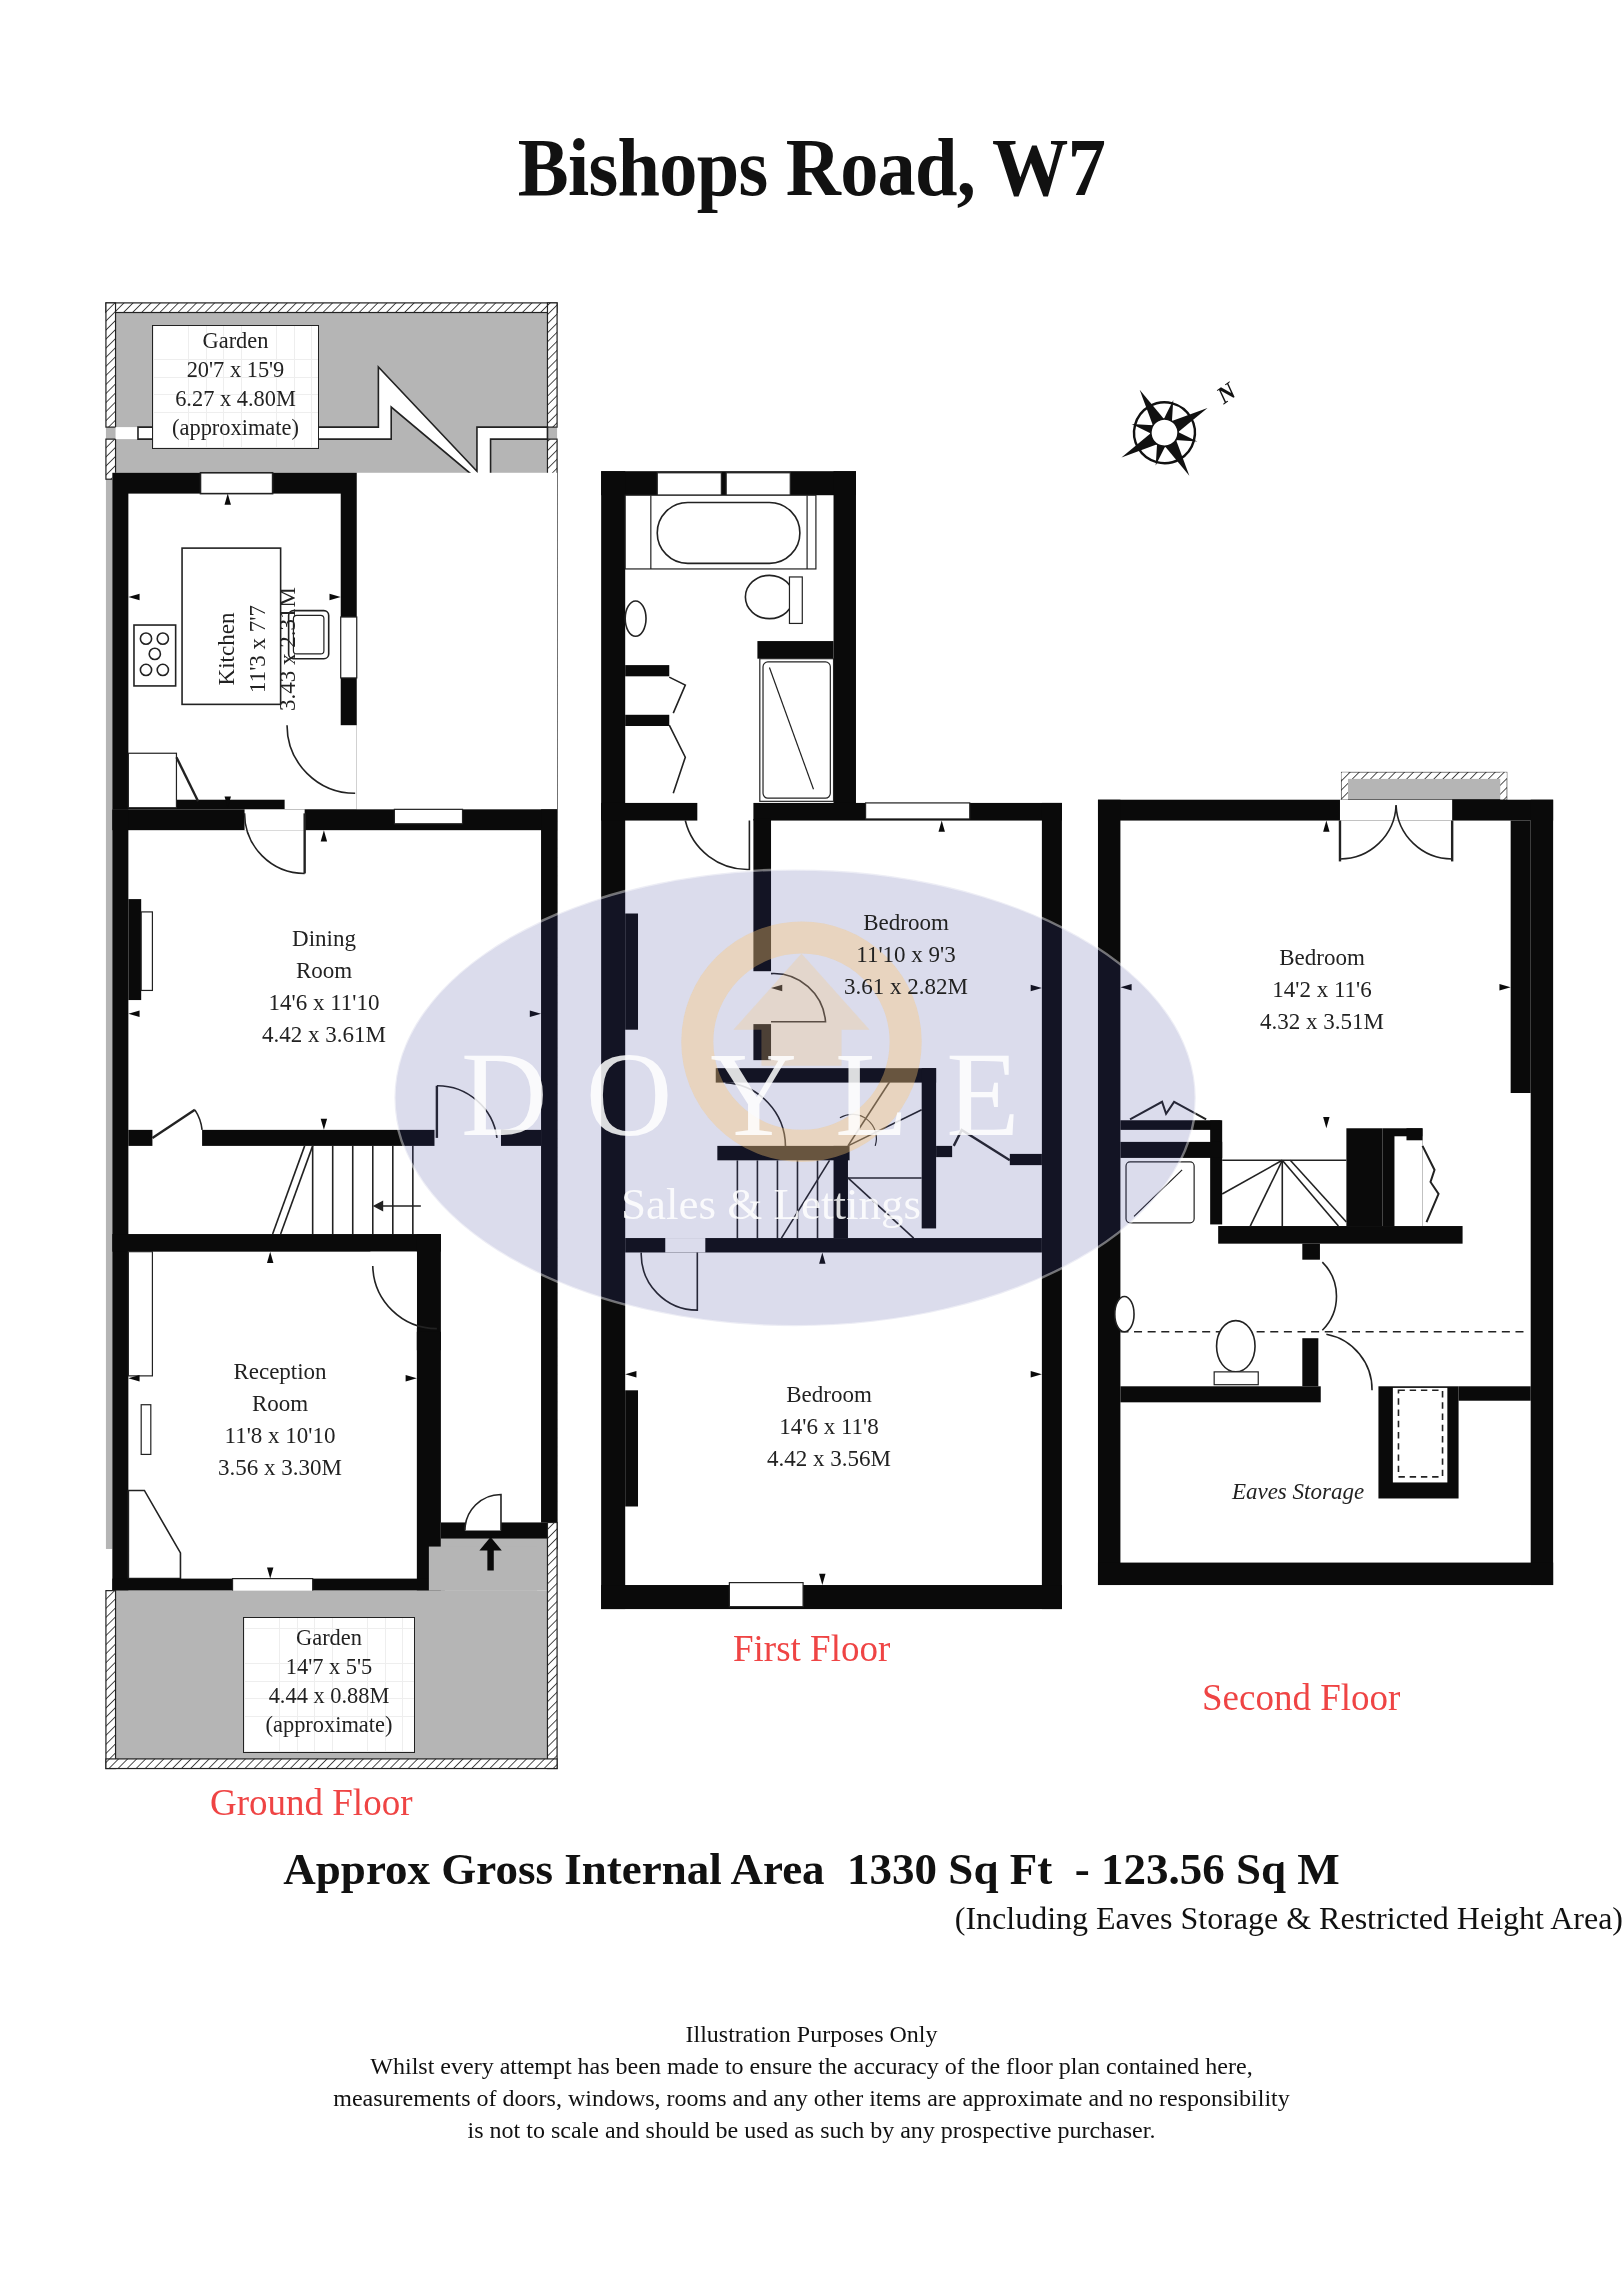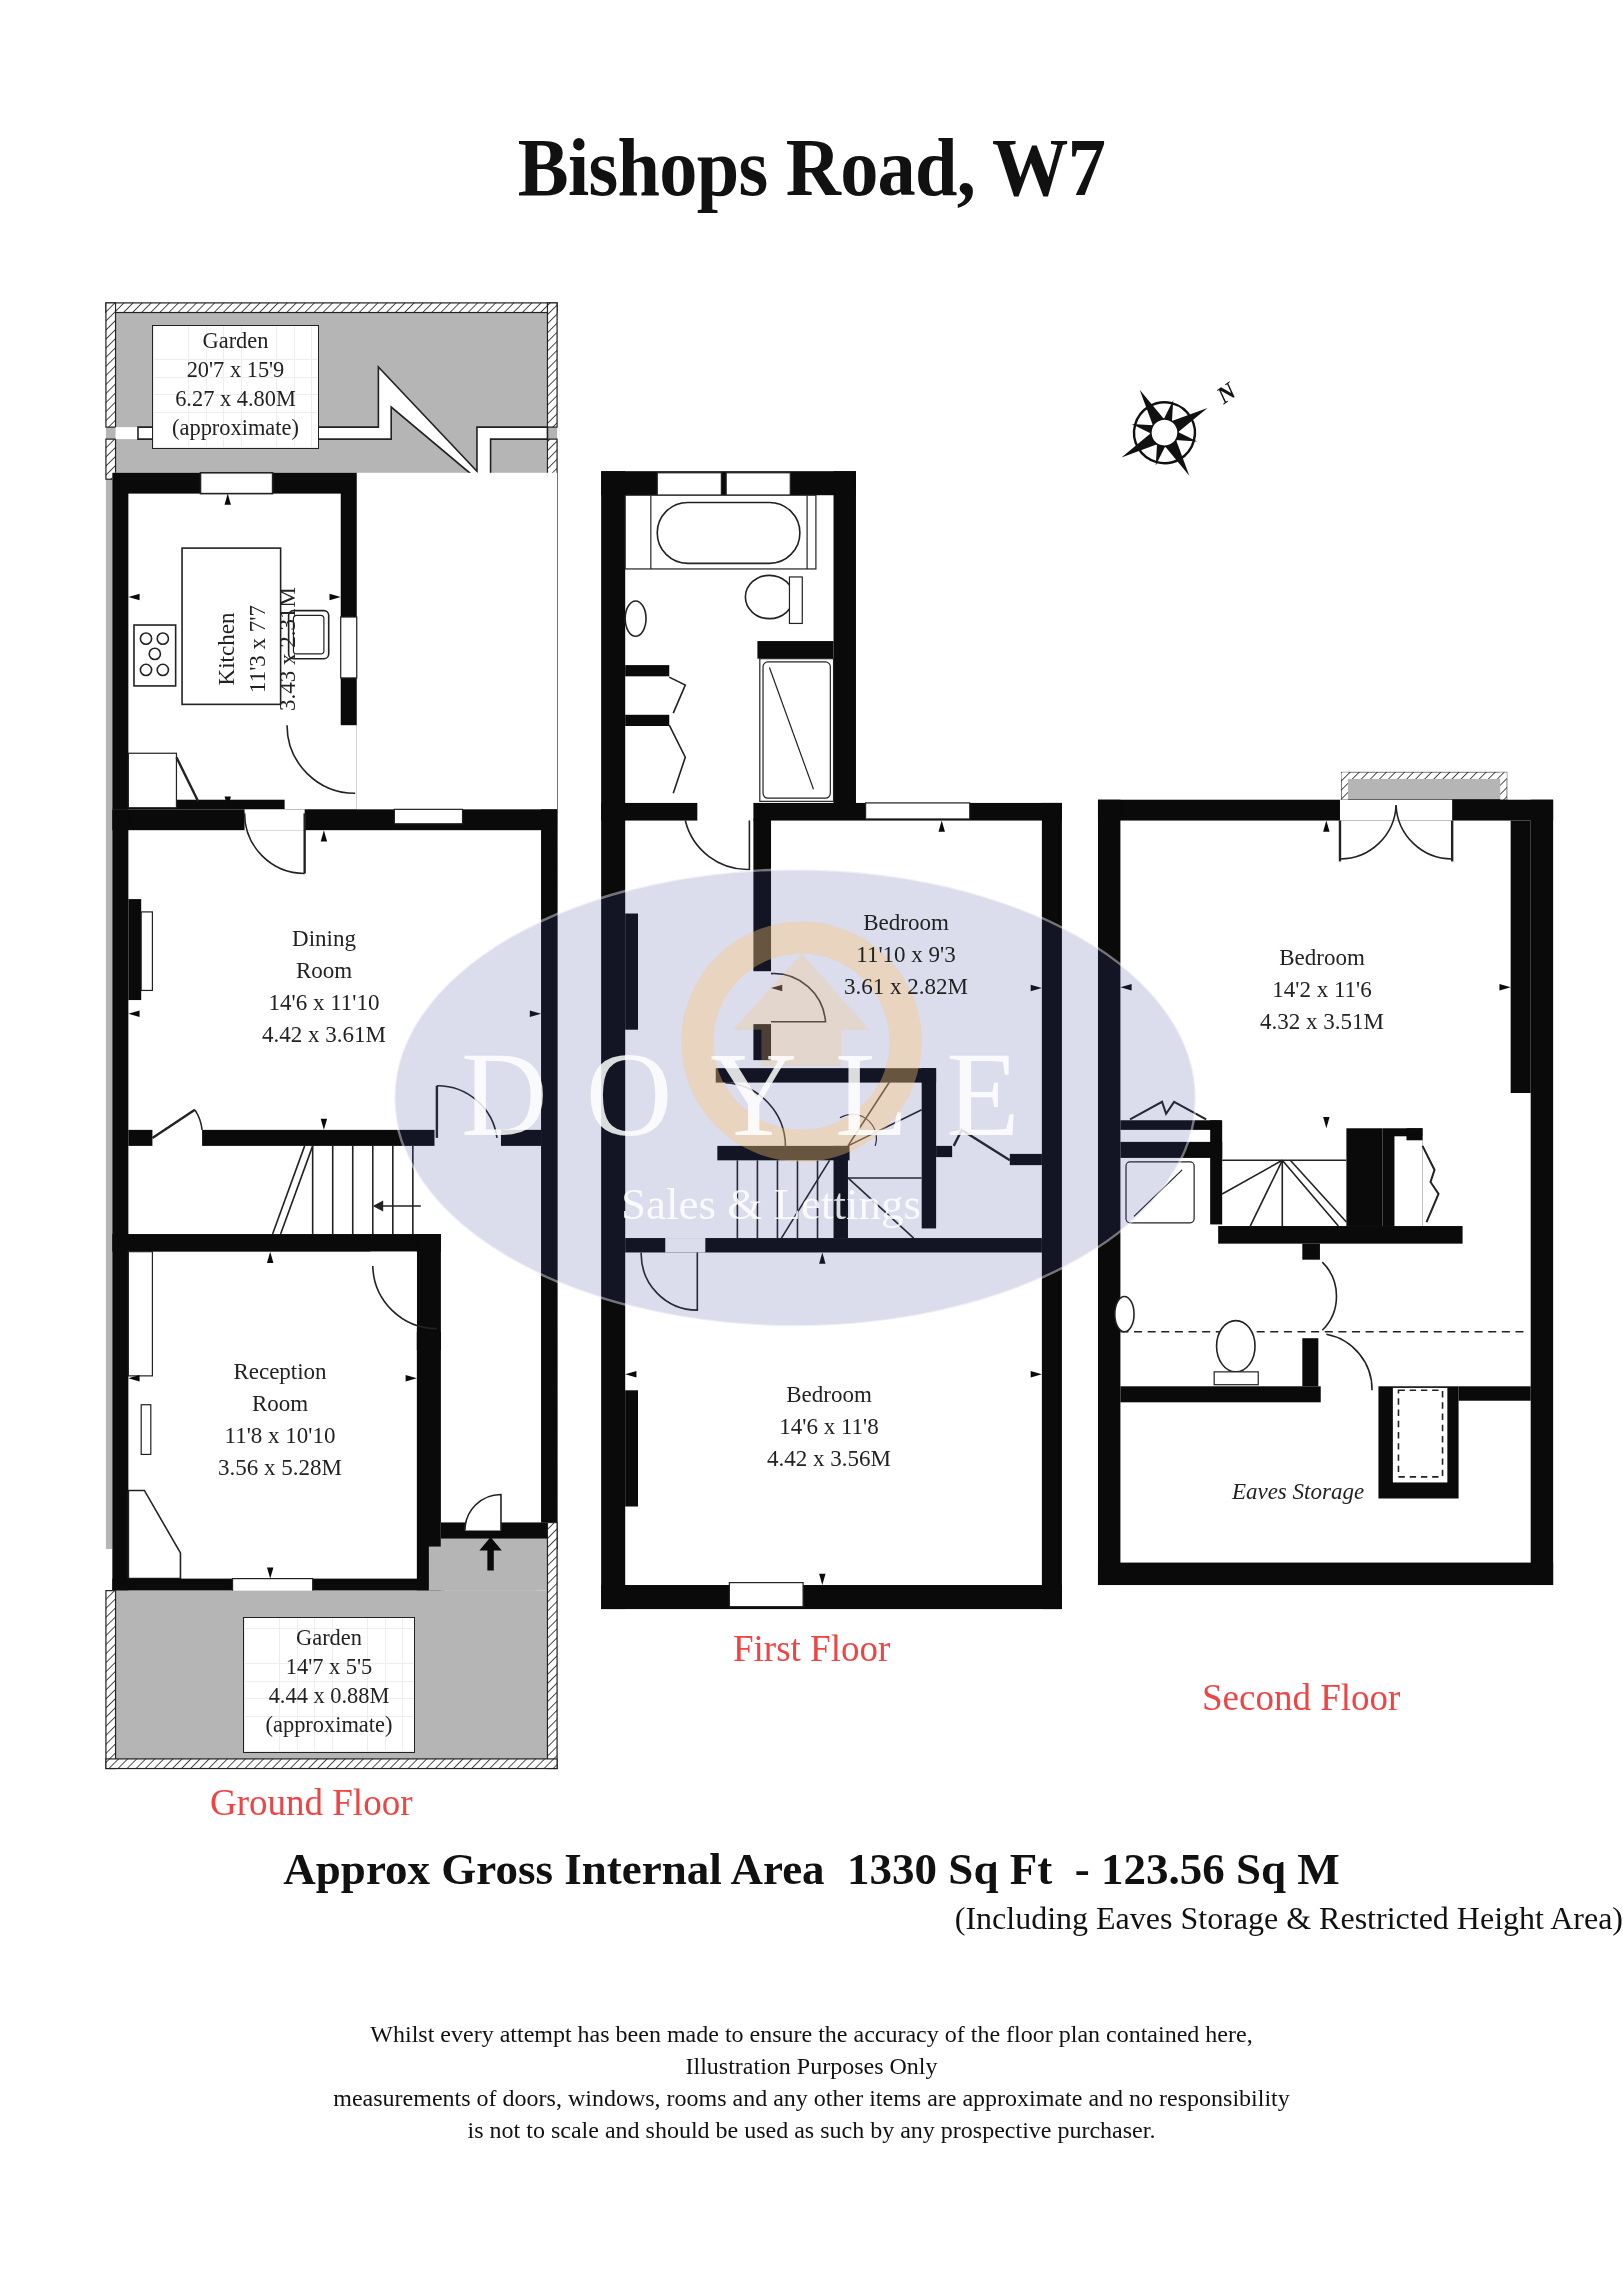--- a/index.html
+++ b/index.html
@@ -332,21 +332,21 @@
   <div>Dining</div>
   <div>Room</div>
   <div>14'6 x 11'10</div>
   <div>4.42 x 3.61M</div>
 </div>
 
 <div class="rlabel" style="left:184px;top:1356px;width:192px;">
   <div>Reception</div>
   <div>Room</div>
   <div>11'8 x 10'10</div>
-  <div>3.56 x 5.28M</div>
+  <div>3.56 x 3.30M</div>
 </div>
 
 <div class="glabel" style="left:243px;top:1617px;width:172px;height:136px;padding-top:4.8px;">
   <div>Garden</div>
   <div>14'7 x 5'5</div>
   <div>4.44 x 0.88M</div>
   <div>(approximate)</div>
 </div>
 
 <div class="flabel" style="left:210px;top:1781px;">Ground Floor</div>
@@ -374,18 +374,18 @@
 <div class="rlabel" style="left:1198px;top:1476px;width:200px;font-style:italic;">
   <div>Eaves Storage</div>
 </div>
 
 <div class="flabel" style="left:1202px;top:1676px;">Second Floor</div>
 
 <div id="area" class="abs" style="white-space:pre;">Approx Gross Internal Area  1330 Sq Ft  - 123.56 Sq M</div>
 <div id="area-sub" class="abs">(Including Eaves Storage &amp; Restricted Height Area)</div>
 
 <div id="disc" class="abs">
+  <div>Illustration Purposes Only</div>
   <div>Whilst every attempt has been made to ensure the accuracy of the floor plan contained here,</div>
-  <div>Illustration Purposes Only</div>
   <div>measurements of doors, windows, rooms and any other items are approximate and no responsibility</div>
   <div>is not to scale and should be used as such by any prospective purchaser.</div>
 </div>
 
 
 </body></html>

